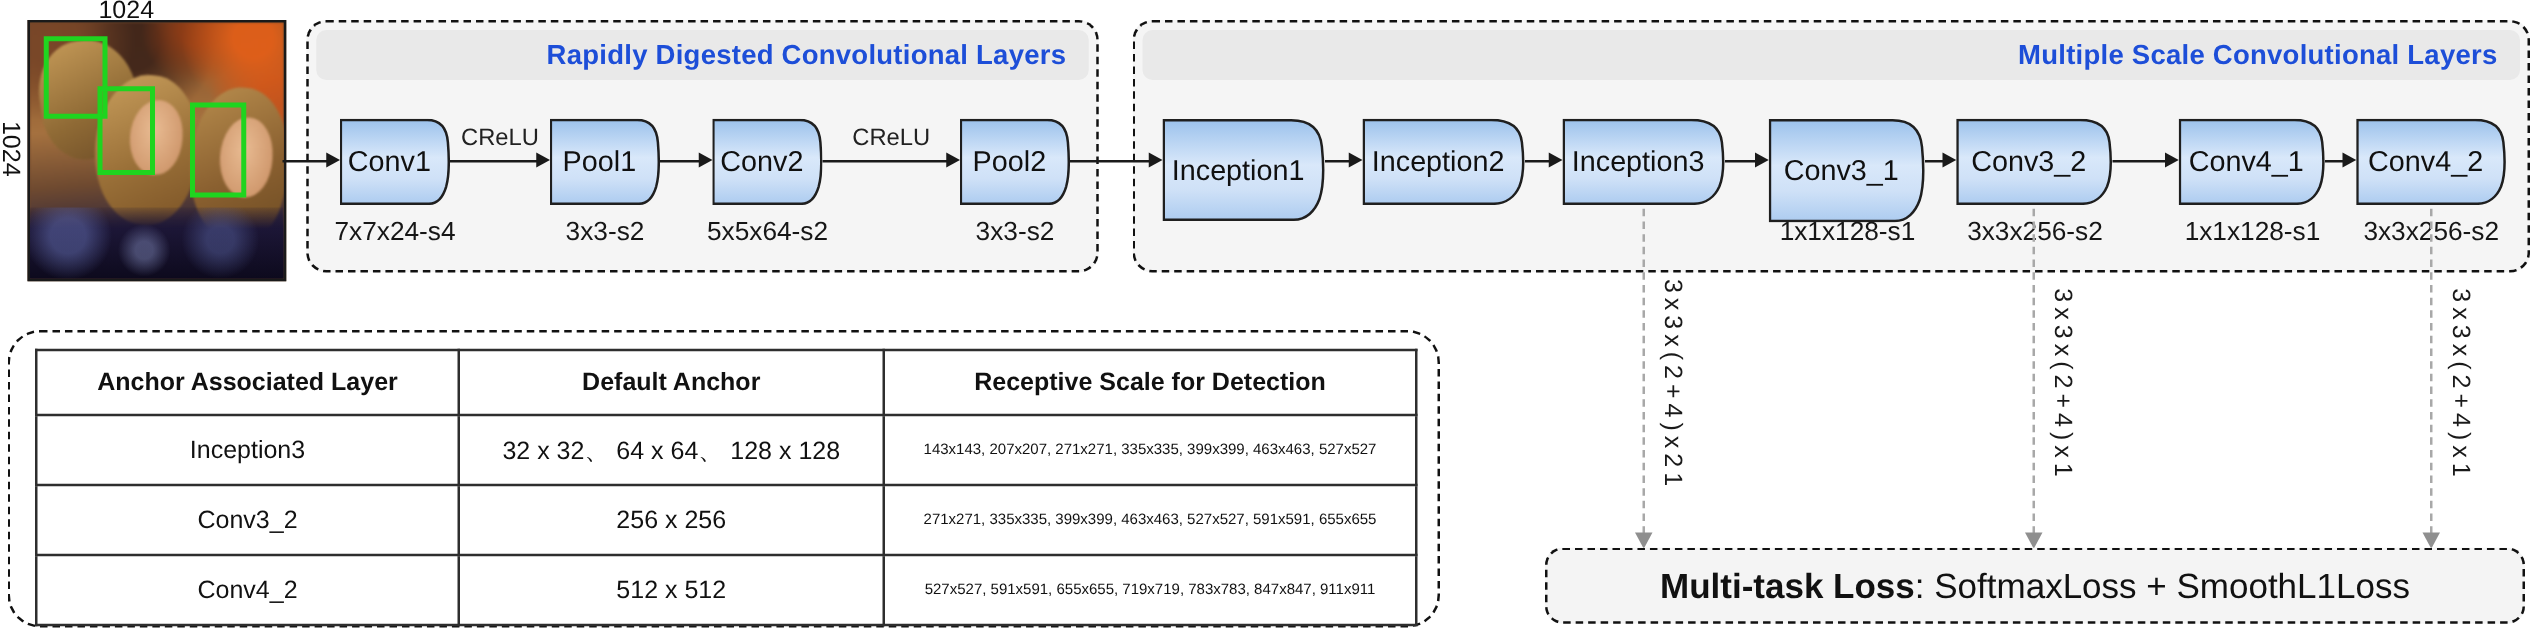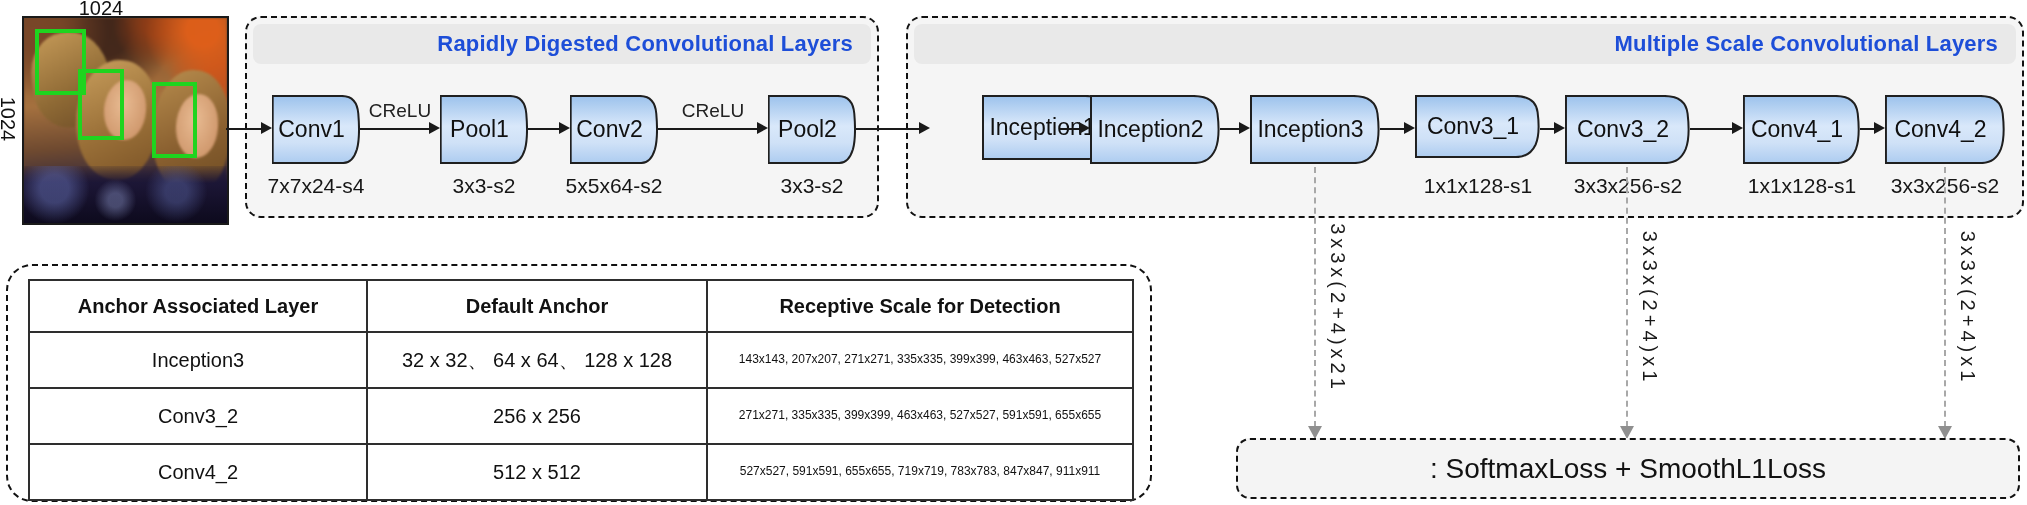--- a/index.html
+++ b/index.html
@@ -142,39 +142,39 @@
       </svg>
     <div class="lbl">Conv2</div>
   </div>
   <div class="blk" style="left:768px;top:95px;width:88px;height:69px;">
     <svg viewBox="0 0 130 70" preserveAspectRatio="none">
         <path d="M1,1 L103,1 C117,1 126,6 127.5,19 C129,31.5 129.5,45 125.5,55 C122,63 115,69 105,69 L1,69 Z" fill="url(#blockGrad)" stroke="#1f1f1f" stroke-width="2" vector-effect="non-scaling-stroke"></path>
       </svg>
     <div class="lbl">Pool2</div>
   </div>
 
-  <div class="blk" style="left:982px;top:95px;width:130px;height:65px;">
+  <div class="blk" style="left:930px;top:95px;width:130px;height:82px;">
     <svg viewBox="0 0 130 70" preserveAspectRatio="none">
         <path d="M1,1 L103,1 C117,1 126,6 127.5,19 C129,31.5 129.5,45 125.5,55 C122,63 115,69 105,69 L1,69 Z" fill="url(#blockGrad)" stroke="#1f1f1f" stroke-width="2" vector-effect="non-scaling-stroke"></path>
       </svg>
     <div class="lbl">Inception1</div>
   </div>
   <div class="blk" style="left:1090px;top:95px;width:130px;height:69px;">
     <svg viewBox="0 0 130 70" preserveAspectRatio="none">
         <path d="M1,1 L103,1 C117,1 126,6 127.5,19 C129,31.5 129.5,45 125.5,55 C122,63 115,69 105,69 L1,69 Z" fill="url(#blockGrad)" stroke="#1f1f1f" stroke-width="2" vector-effect="non-scaling-stroke"></path>
       </svg>
     <div class="lbl">Inception2</div>
   </div>
   <div class="blk" style="left:1250px;top:95px;width:130px;height:69px;">
     <svg viewBox="0 0 130 70" preserveAspectRatio="none">
         <path d="M1,1 L103,1 C117,1 126,6 127.5,19 C129,31.5 129.5,45 125.5,55 C122,63 115,69 105,69 L1,69 Z" fill="url(#blockGrad)" stroke="#1f1f1f" stroke-width="2" vector-effect="non-scaling-stroke"></path>
       </svg>
     <div class="lbl">Inception3</div>
   </div>
-  <div class="blk" style="left:1415px;top:95px;width:125px;height:63px;">
+  <div class="blk" style="left:1415px;top:95px;width:125px;height:83px;">
     <svg viewBox="0 0 130 70" preserveAspectRatio="none">
         <path d="M1,1 L103,1 C117,1 126,6 127.5,19 C129,31.5 129.5,45 125.5,55 C122,63 115,69 105,69 L1,69 Z" fill="url(#blockGrad)" stroke="#1f1f1f" stroke-width="2" vector-effect="non-scaling-stroke"></path>
       </svg>
     <div class="lbl">Conv3_1</div>
   </div>
   <div class="blk" style="left:1565px;top:95px;width:125px;height:69px;">
     <svg viewBox="0 0 130 70" preserveAspectRatio="none">
         <path d="M1,1 L103,1 C117,1 126,6 127.5,19 C129,31.5 129.5,45 125.5,55 C122,63 115,69 105,69 L1,69 Z" fill="url(#blockGrad)" stroke="#1f1f1f" stroke-width="2" vector-effect="non-scaling-stroke"></path>
       </svg>
     <div class="lbl">Conv3_2</div>
@@ -233,20 +233,21 @@
 
   <div class="va" style="left:1626px;"></div>
   <div class="vh" style="left:1620px;"></div>
   <div class="vlab" style="left:1520px;top:296px;">3x3x(2+4)x1</div>
 
   <div class="va" style="left:1944px;"></div>
   <div class="vh" style="left:1938px;"></div>
   <div class="vlab" style="left:1838px;top:296px;">3x3x(2+4)x1</div>
 
   <div class="loss">
+    <span class="b">Multi-task Loss</span>
       <span>: SoftmaxLoss + SmoothL1Loss</span>
   </div>
 
   <div class="tblwrap"></div>
   <table class="anch">
     <colgroup>
         <col class="c1">
         <col class="c2">
         <col class="c3">
       </colgroup>

